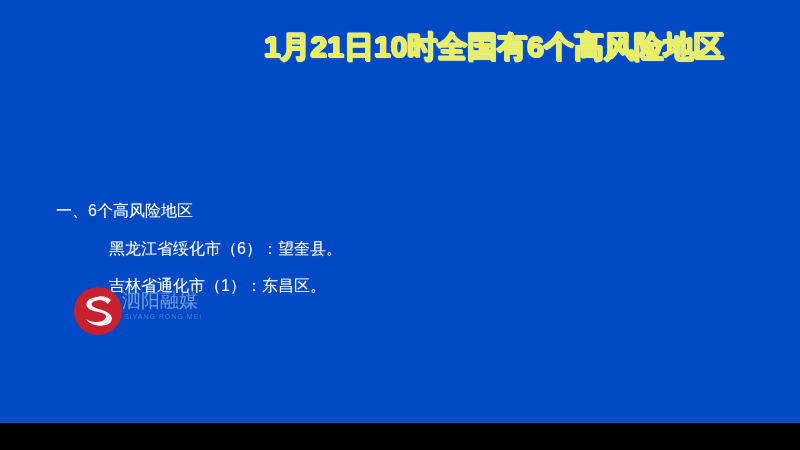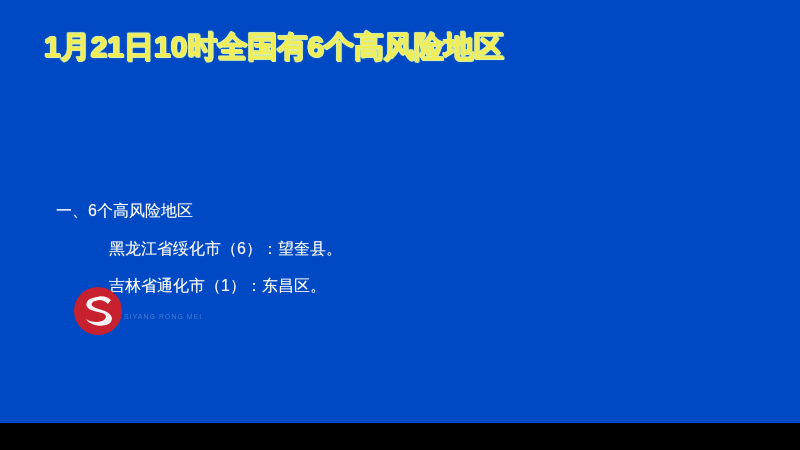--- a/index.html
+++ b/index.html
@@ -34,22 +34,21 @@
     height: 27px;
     background: #000000;
   }
 
   
   #title-block {
     position: absolute;
     left: 0;
     top: 28px;
     width: 724px;
-    text-align: left;
-    margin-left: 44px;
+    text-align: right;
   }
   .title-line {
     color: #f2ed52;
     font-size: 30px;
     font-weight: bold;
     line-height: 38px;
     letter-spacing: 0px;
     text-shadow:
        1px 0 0 #d8f0a8, -1px 0 0 #d8f0a8,
        0 1px 0 #d8f0a8, 0 -1px 0 #d8f0a8,
@@ -137,20 +136,21 @@
       <div class="body-line indent">黑龙江省绥化市（6）：望奎县。</div>
       <div class="body-line indent">吉林省通化市（1）：东昌区。</div>
     </div>
 
     <div id="watermark">
       <div id="wm-logo"></div>
       <svg id="wm-s" viewBox="0 0 48 48">
         <path d="M35 14 C30 9, 16 9, 13 15 C10 21, 18 24, 24 25 C30 26, 34 28, 31 32 C28 36, 17 36, 12 32 C16 39, 30 41, 36 36 C41 31, 36 25, 28 23 C21 21, 16 19, 18 16 C21 12, 30 12, 35 14 Z" fill="#ffffff" opacity="0.95"></path>
         <path d="M21 11 C26 8, 33 9, 37 13 L34 17 C30 13, 25 12, 21 14 Z" fill="#ffffff" opacity="0.95"></path>
       </svg>
+      <div id="wm-text">泗阳融媒</div>
       <div id="wm-sub">SIYANG RONG MEI</div>
     </div>
 
   </div>
 
   <div id="bottom-bar"></div>
 
 </div>
 
 </body></html>

